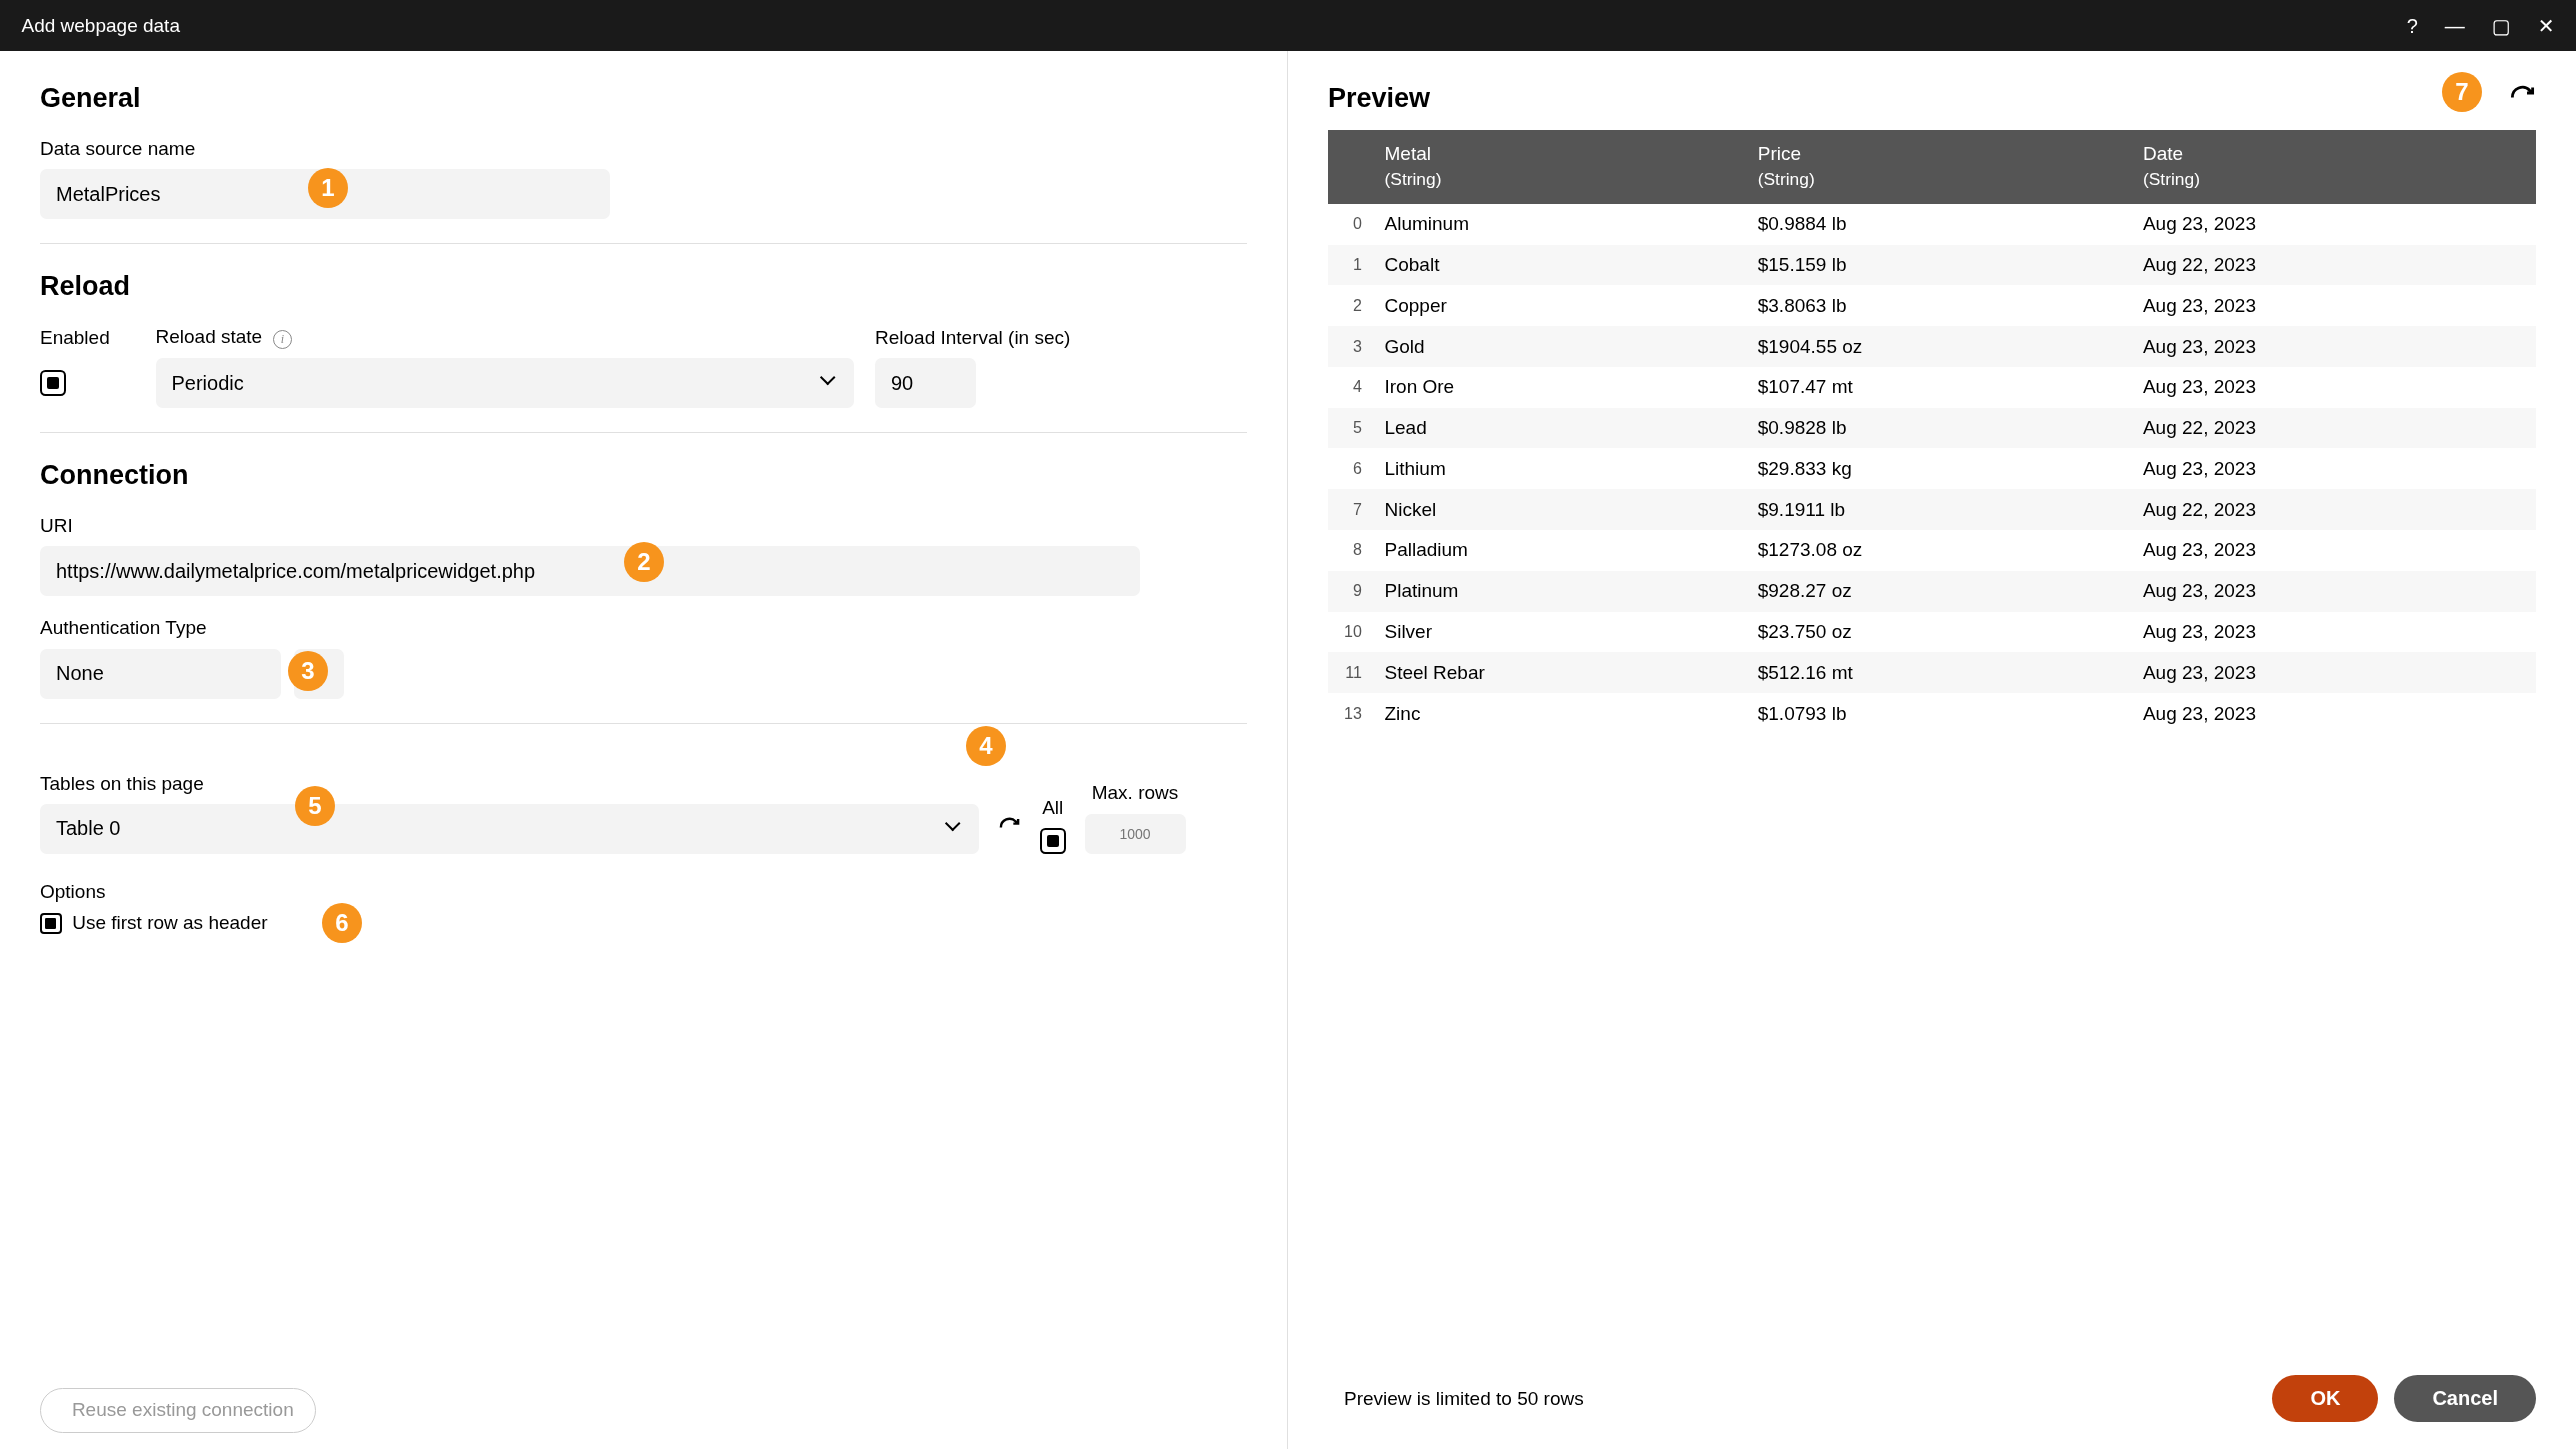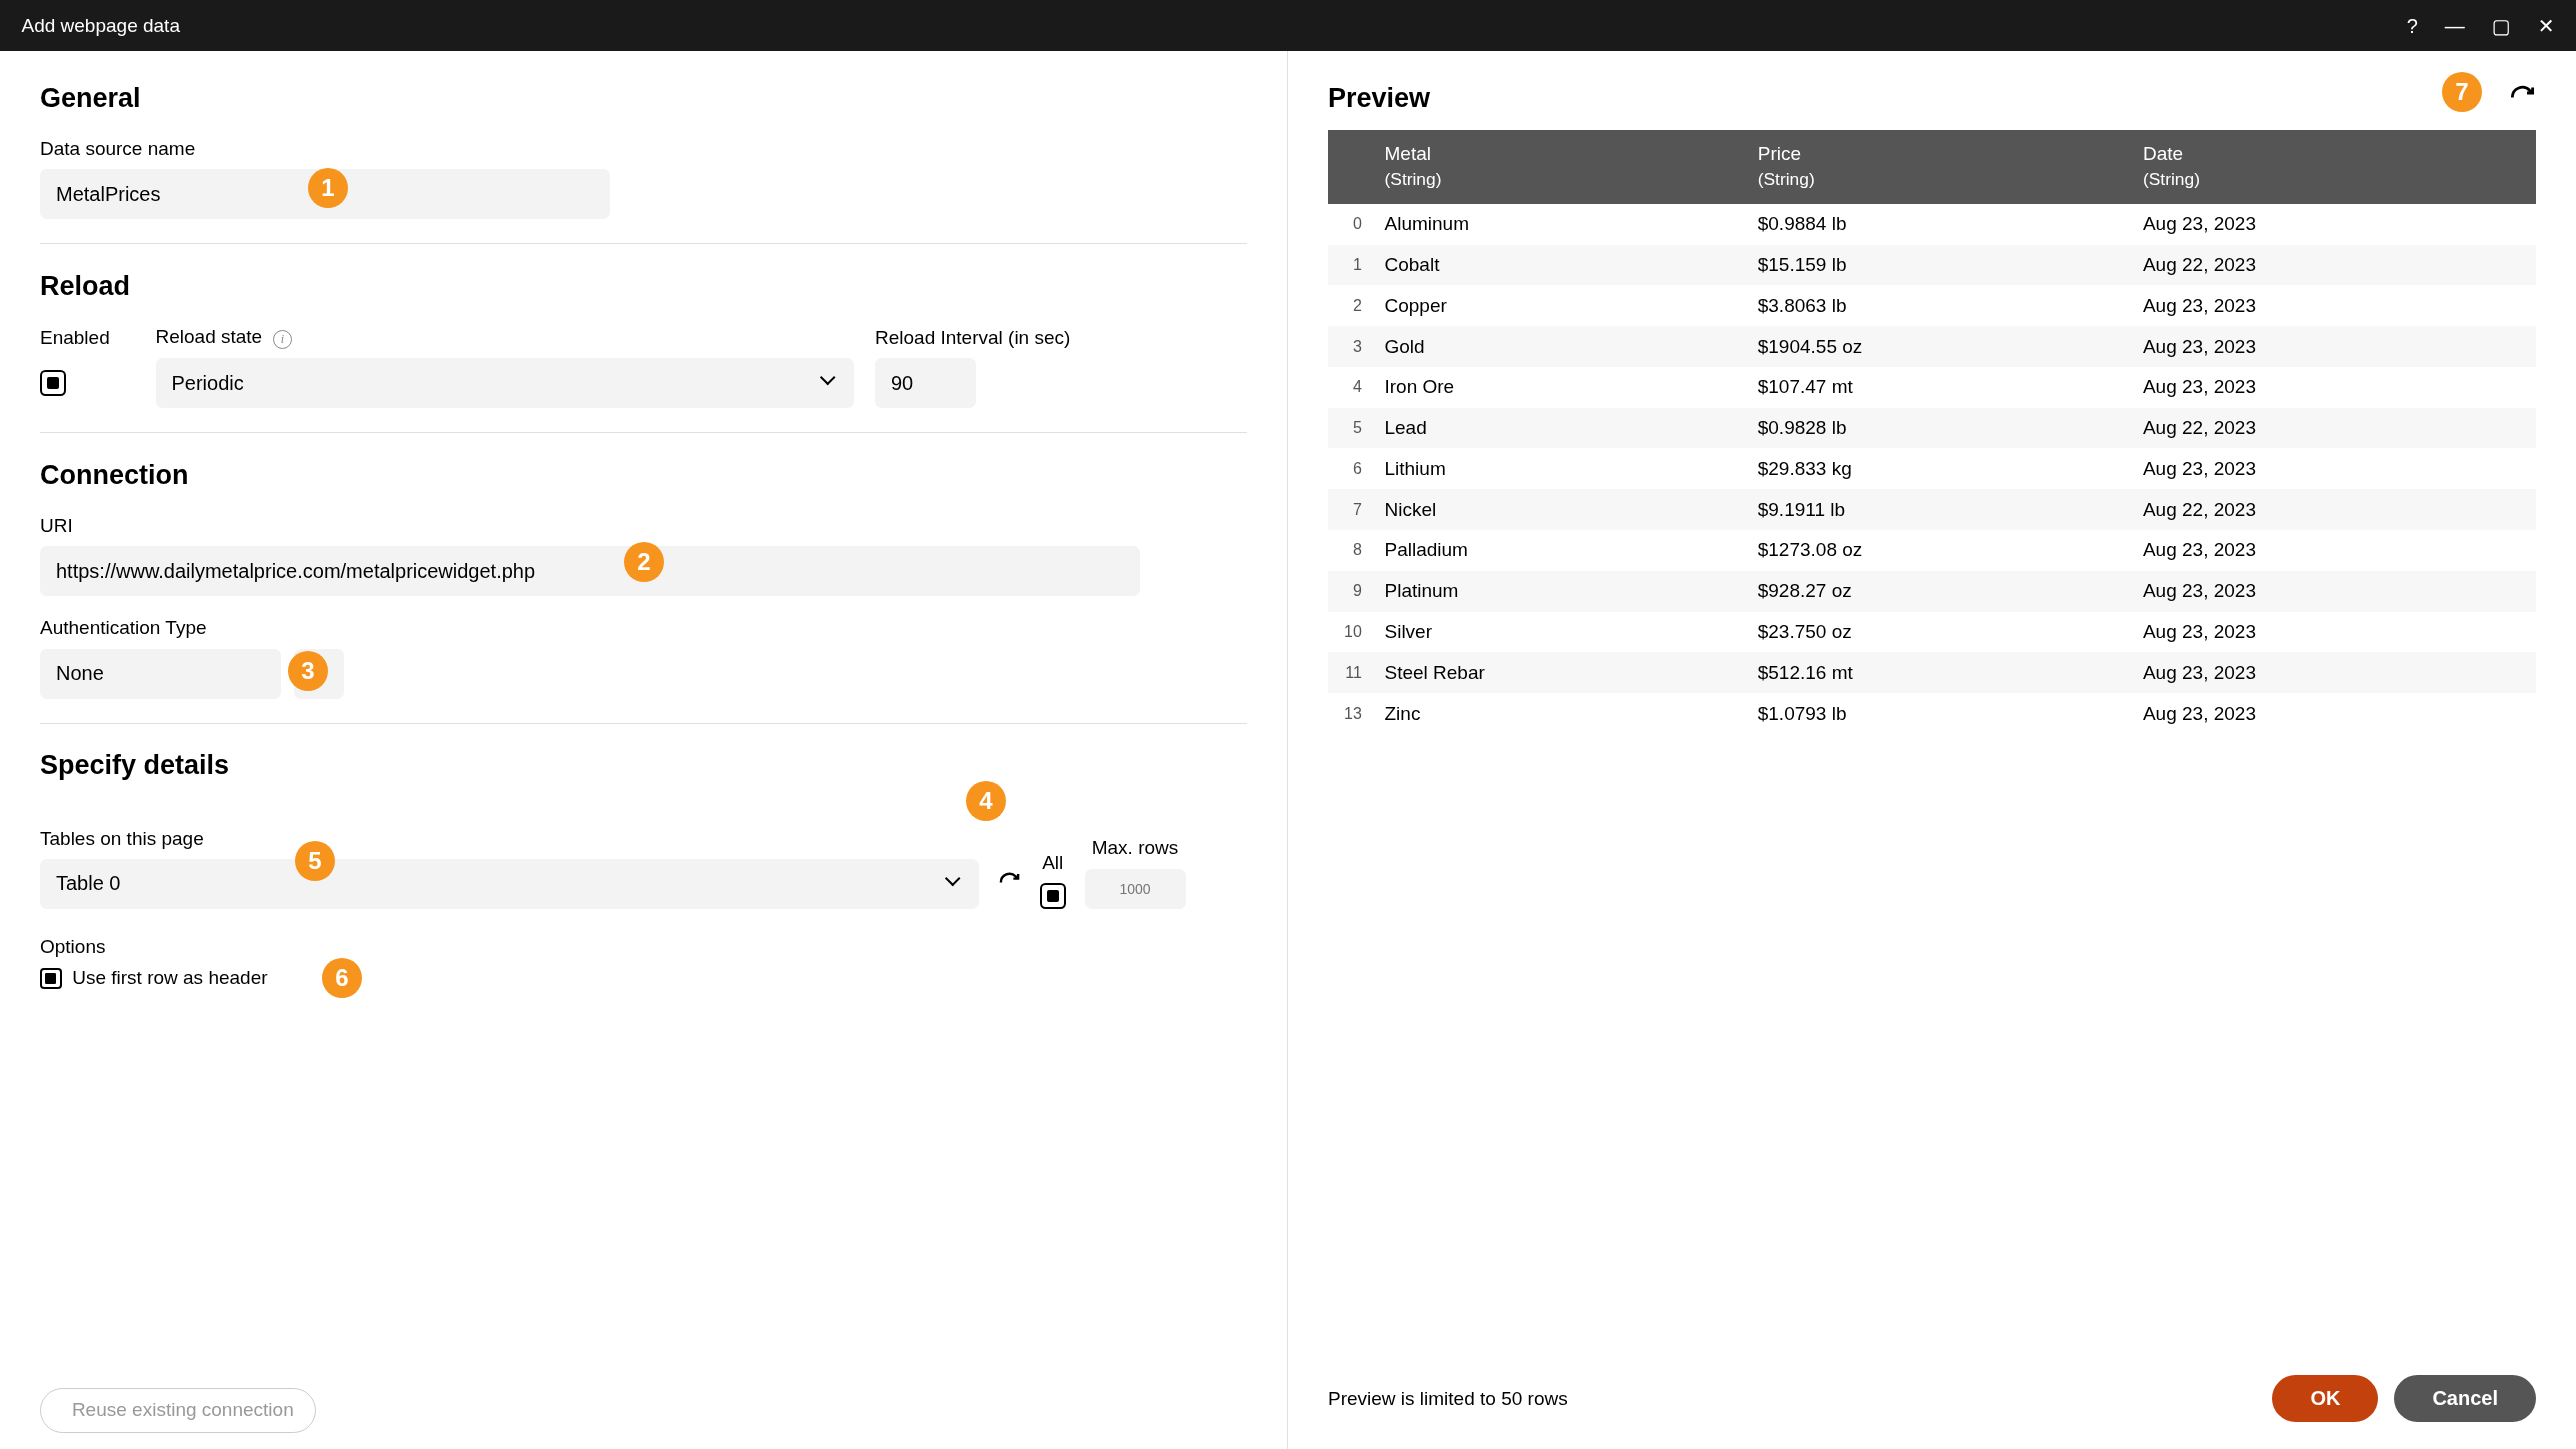--- a/index.html
+++ b/index.html
@@ -39,21 +39,21 @@
 .preview-refresh svg { width: 27px; height: 27px; stroke: #000; fill: none; stroke-width: 2.5; }
 .table-wrap { flex: 1; overflow: auto; }
 table { width: 100%; border-collapse: collapse; font-size: 19px; }
 thead th { background: #555; color: #fff; text-align: left; padding: 13.4px 16px; font-weight: 500; }
 thead th .col-name { font-size: 19px; }
 thead th .col-type { font-size: 17.4px; display: block; margin-top: 4px; }
 tbody td { padding: 9.4px 16px; }
 tbody tr:nth-child(even) td { background: #f7f7f7; }
 tbody td.idx { text-align: right; color: #555; font-size: 16px; width: 40px; padding-right: 6.7px;}
 .footer { display: flex; align-items: center; margin-top: 20px; }
-.footer-note { flex: 1; font-size: 19px; }
+.footer-note { flex: 1; font-size: 19px; margin-left: 16px; }
 .btn { border: none; border-radius: 27px; padding: 12px 38px; font-size: 20px; font-weight: 600; cursor: pointer; }
 .btn-primary { background: #c2410c; color: #fff; margin-right: 16px; }
 .btn-secondary { background: #555; color: #fff; }
 .specify-row { display: flex; gap: 19px; align-items: flex-end; }
 .tables-select-wrap{ flex:1; max-width:939px;}
 .all-col, .maxrows-col { display:flex; flex-direction:column; align-items:center; gap:9.4px;margin-top:32px;}
 .maxrows-input{ width:101px; text-align:center; background:#f3f3f3; border:none; border-radius:6.7px; padding:12px 6.7px; font-size:14px; color:#aaa;}
 .small-refresh svg{width:23px;height:23px;stroke:#000;fill:none;stroke-width:2.5;}
 </style>
 </head>
@@ -130,21 +130,20 @@
         <div class="select" style="width:241px;">
           <span>None</span>
         </div>
         <div style="width:50px; height:50px; background:#f3f3f3; border-radius:6.7px; display:flex; align-items:center; justify-content:center; cursor:pointer;">
           <span class="chevron-down"></span>
         </div>
         <div class="badge" style="left:248px; top:2.7px;">3</div>
       </div>
       <div class="divider"></div>
 
-      <div class="section-title">Specify details</div>
       <div class="specify-row" style="position:relative;">
         <div class="col tables-select-wrap">
           <div class="field-label">Tables on this page</div>
           <div class="select">
             <span>Table 0</span>
             <span class="chevron-down"></span>
           </div>
         </div>
         <div style="height:50px; display:flex; align-items:center;">
           <span class="small-refresh"><svg viewBox="0 0 24 24">

